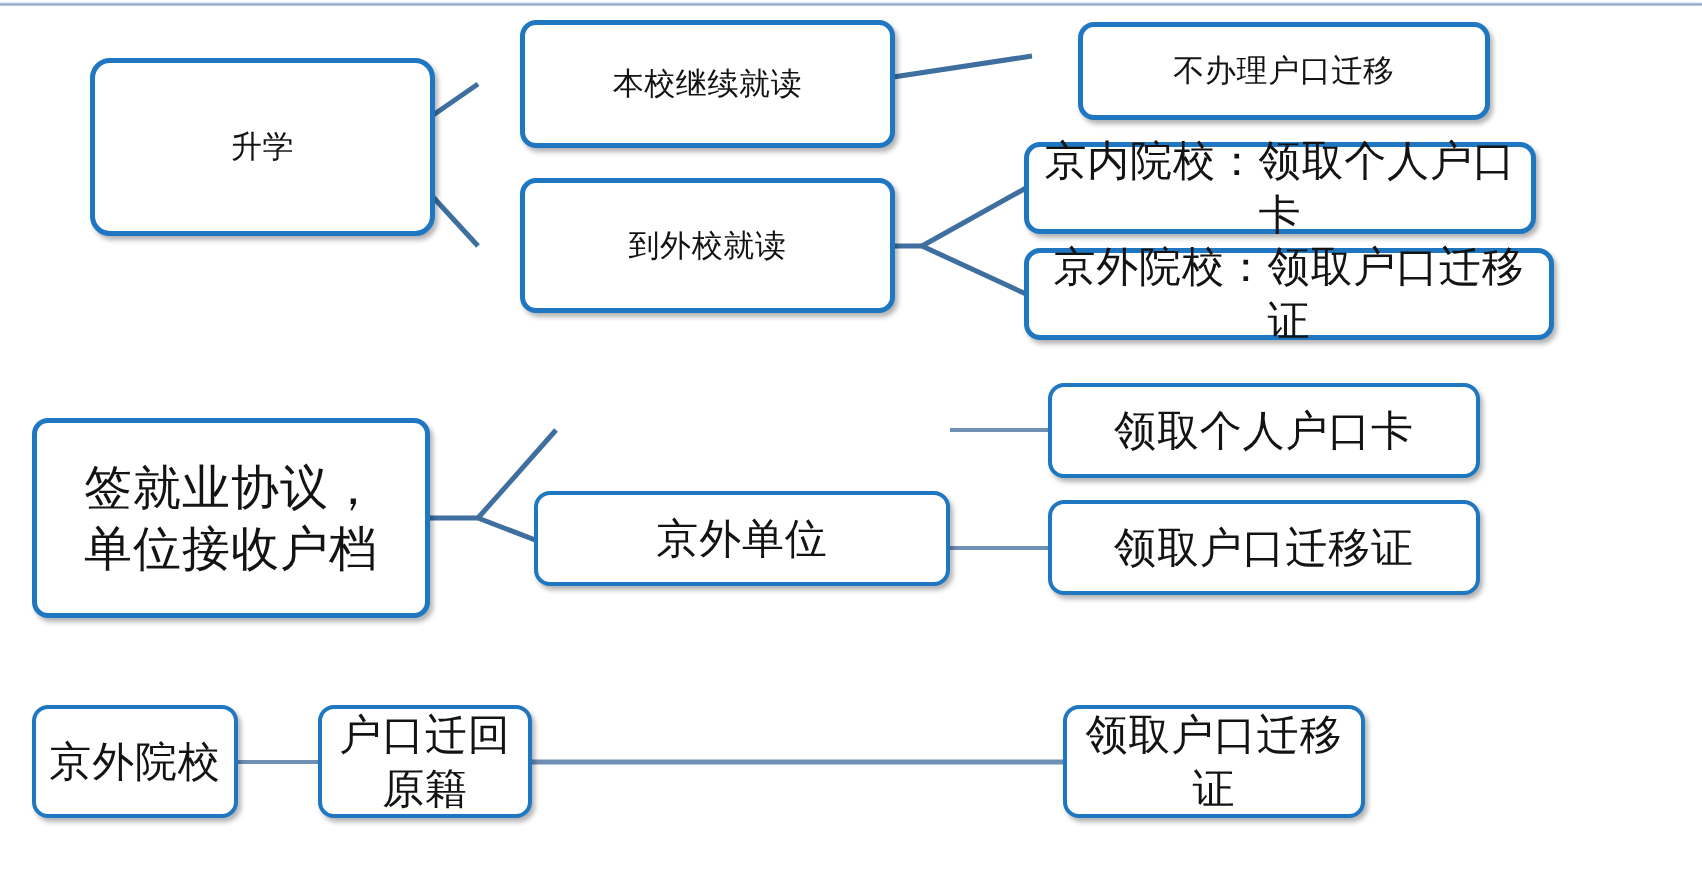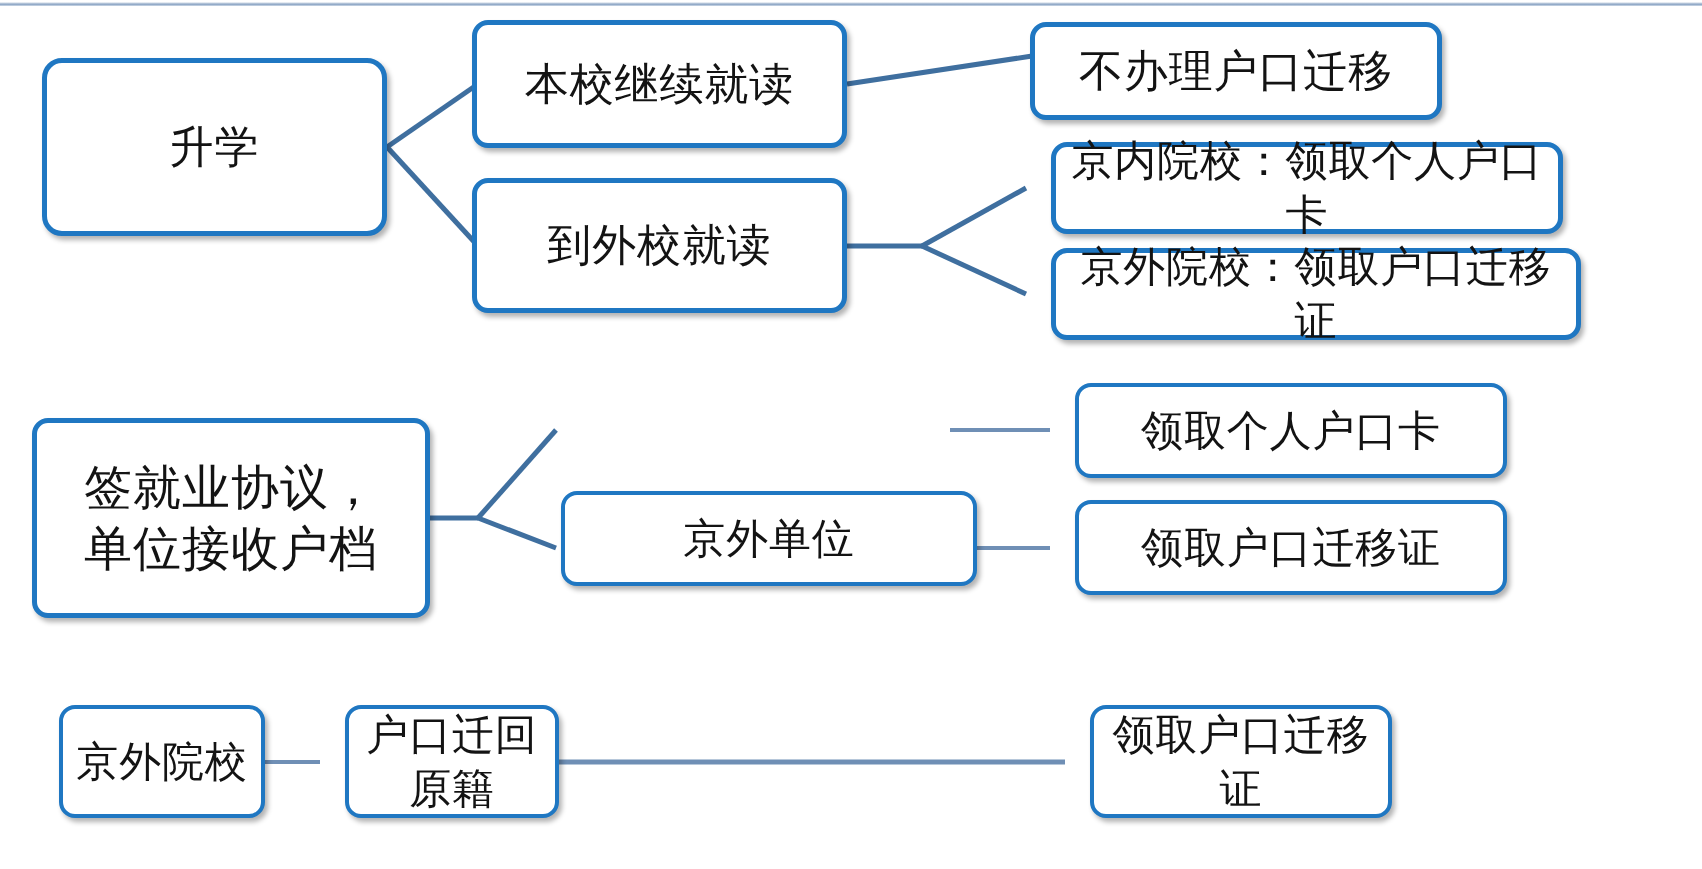--- a/index.html
+++ b/index.html
@@ -32,22 +32,22 @@
     text-align:center;
     color:#131313;
     box-shadow:3px 4px 5px rgba(0,0,0,.30);
     line-height:1.28;
     white-space:pre-line;
     padding:0 8px;
     letter-spacing:.02em;
   }
   .node.thin{border-width:4px;}
   .f40{font-size:48px;}
-  .f42{font-size:42px;margin-left:27px;}
-  .f44{font-size:44px;}
+  .f42{font-size:42px;}
+  .f44{font-size:31px;margin-left:48px;}
 </style>
 </head>
 <body>
 
 <div id="stage">
 
   <svg class="links" viewBox="0 0 1702 869" preserveAspectRatio="none" style="position: absolute; left: 0px; top: 0px; width: 1702px; height: 869px; z-index: 0; pointer-events: none;">
       <line x1="387" y1="147" x2="478" y2="84" stroke="#3f6f9f" stroke-width="5"></line>
       <line x1="387" y1="147" x2="478" y2="246" stroke="#3f6f9f" stroke-width="5"></line>
       <line x1="847" y1="84" x2="1032" y2="56" stroke="#3f6f9f" stroke-width="5"></line>

